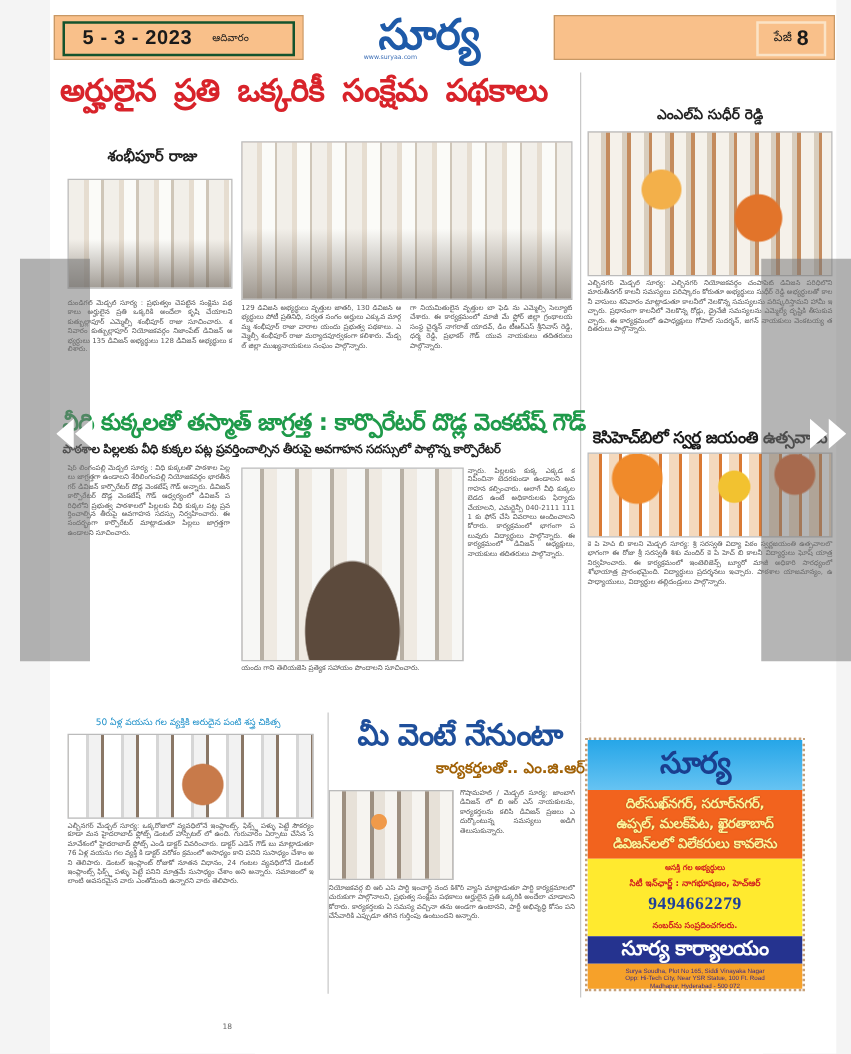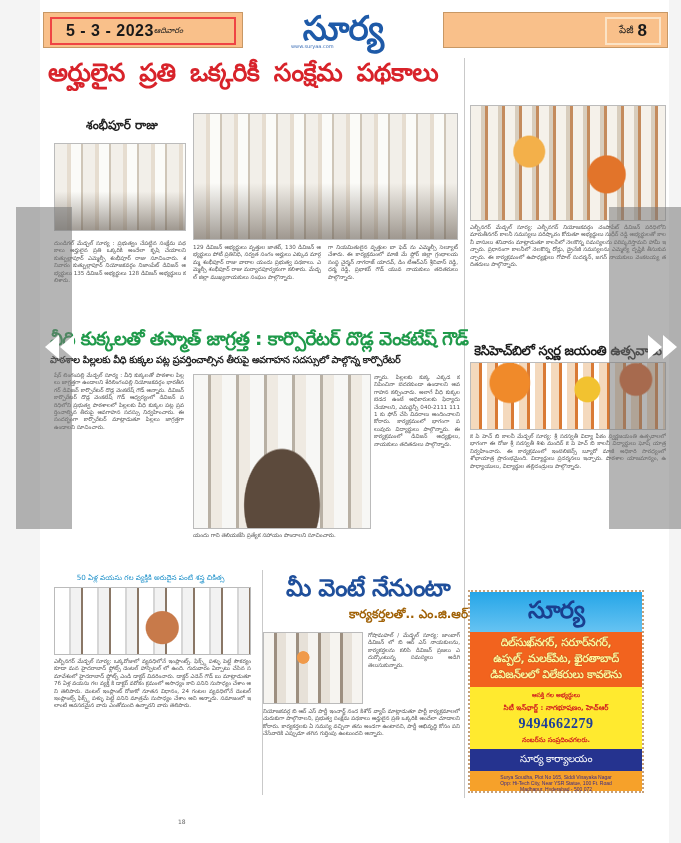--- a/index.html
+++ b/index.html
@@ -11,24 +11,24 @@
     background: #ffffff;
   }
 
   
   .masthead { position: absolute; left: 3px; top: 10px; width: 625px; height: 40px; }
   .mast-band { position: absolute; top: 2px; height: 36px; background: #f9c08a; border: 1px solid #c89865; }
   .mast-left { left: 0; width: 200px; }
   .mast-right { left: 400px; width: 225px; }
   .date-box {
     position: absolute; left: 6px; top: 4px; width: 186px; height: 28px;
-    border: 2px solid #ef4444; display: flex; align-items: center; padding-left: 14px; gap: 0;
+    border: 2px solid #14532d; display: flex; align-items: center; padding-left: 14px; gap: 16px;
   }
   .date-num { font-family: "Liberation Sans", sans-serif; font-weight: bold; font-size: 16px; color: #1a1a1a; letter-spacing: 0.5px; }
-  .date-day { font-size: 8px; color: #1a1a1a; font-style: italic; }
+  .date-day { font-size: 8px; color: #1a1a1a; }
   .page-box {
     position: absolute; right: 6px; top: 4px; width: 56px; height: 28px;
     border: 2px solid #fbe3c6; display: flex; align-items: center; justify-content: center; gap: 4px;
   }
   .page-lbl { font-size: 10px; color: #1a1a1a; }
   .page-no { font-family: "Liberation Sans", sans-serif; font-weight: bold; font-size: 17px; color: #1a1a1a; }
   .logo {
     position: absolute; left: 200px; top: -6px; width: 200px; height: 50px; background: #fff;
     display: flex; flex-direction: column; align-items: center; justify-content: center;
   }
@@ -107,21 +107,21 @@
   .ad-top { height: 40px; background: linear-gradient(180deg, #26a6e8, #66c3f2); display: flex; align-items: center; justify-content: center; }
   .ad-logo { font-size: 24px; font-weight: bold; color: #1a3f8f; font-family: "DejaVu Serif", serif; letter-spacing: -1px; }
   .ad-orange { background: #f2631e; height: 55px; padding: 4px 2px; display: flex; flex-direction: column; align-items: center; justify-content: space-around; }
   .ad-orange span { font-size: 11px; font-weight: bold; color: #fff59a; text-shadow: 0 0 1px #8a2a00; white-space: nowrap; letter-spacing: -0.4px; }
   .ad-yellow { background: #ffea2f; height: 62px; display: flex; flex-direction: column; align-items: center; justify-content: space-around; padding: 2px 0; }
   .ad-y1 { font-size: 6px; color: #d32020; font-weight: bold; }
   .ad-y2 { font-size: 7px; color: #d32020; font-weight: bold; white-space: nowrap; }
   .ad-phone { font-family: Liberation Serif, serif; font-size: 14px; font-weight: bold; color: #1e3f9a; letter-spacing: 0.5px; }
   .ad-y3 { font-size: 6.5px; color: #d32020; font-weight: bold; }
   .ad-blue { background: #25338f; height: 22px; display: flex; align-items: center; justify-content: center; }
-  .ad-blue span { font-size: 10px; color: #ffffff; font-weight: normal; letter-spacing: -0.4px; }
+  .ad-blue span { font-size: 16px; color: #ffffff; font-weight: bold; letter-spacing: -0.4px; }
   .ad-addr { background: #f6a12a; height: 24px; display: flex; flex-direction: column; align-items: center; justify-content: center; }
   .ad-addr span { font-family: "Liberation Sans", sans-serif; font-size: 5px; color: #3a2b86; line-height: 6.3px; white-space: nowrap; }
 
   
   .nav-panel { position: absolute; top: 207px; height: 322px; background: rgba(120,120,120,0.55); }
   .nav-left { left: 16px; width: 56px; }
   .nav-right { left: 609px; width: 72px; }
   .nav-arrow { position: absolute; top: 334px; width: 30px; height: 26px; display: flex; align-items: center; cursor: pointer; }
   .nav-arrow svg { width: 30px; height: 26px; }
   .nav-arrow-left { left: 45px; }
@@ -156,20 +156,21 @@
   <div class="vdiv" style="left:424px; top:578px; height:220px;"></div>
 
   <div class="hl-red">అర్హులైన ప్రతి ఒక్కరికీ సంక్షేమ పథకాలు</div>
   <div class="byline-left">శంభీపూర్ రాజు</div>
   <div class="photo ph-crowd" style="left:14px; top:143px; width:132px; height:88px;"></div>
   <div class="photo ph-crowd" style="left:153px; top:113px; width:265px; height:127px;"></div>
   <div class="body-text" style="left:14px; top:240px; width:132px; height:78px;">దుండిగల్ మేడ్చల్ సూర్య : ప్రభుత్వం చేపట్టిన సంక్షేమ పథకాలు అర్హులైన ప్రతి ఒక్కరికి అందేలా కృషి చేయాలని కుత్బుల్లాపూర్ ఎమ్మెల్సీ శంభీపూర్ రాజు సూచించారు. శనివారం కుత్బుల్లాపూర్ నియోజకవర్గం నిజాంపేట్ డివిజన్ అభ్యర్థులు 135 డివిజన్ అభ్యర్థులు 128 డివిజన్ అభ్యర్థులు కలిశారు.</div>
   <div class="body-text" style="left:153px; top:244px; width:128px; height:74px;">129 డివిజన్ అభ్యర్థులు వృత్తుల జాతర్, 130 డివిజన్ అభ్యర్థులు పోటీ ప్రతినిధి, సర్వత సంగం అర్హులు ఎక్కువ మార్గమ్మ శంభీపూర్ రాజు వారాల యందు ప్రభుత్వ పథకాలు. ఎమ్మెల్సీ శంభీపూర్ రాజు మర్యాదపూర్వకంగా కలిశారు. మేడ్చల్ జిల్లా ముఖ్యనాయకులు సంఘం పాల్గొన్నారు.</div>
   <div class="body-text" style="left:288px; top:244px; width:130px; height:74px;">గా నియమితులైన వృత్తుల బా ఫెడ్ ను ఎమ్మెల్సీ సెల్యూట్ చేశారు. ఈ కార్యక్రమంలో మాజీ మే ఫ్లోర్ జిల్లా గ్రంథాలయ సంస్థ చైర్మన్ నాగరాజ్ యాదవ్, డిం టీఆర్ఎస్ శ్రీనివాస్ రెడ్డి, ధర్మ రెడ్డి, ప్రభాకర్ గౌడ్ యువ నాయకులు తదితరులు పాల్గొన్నారు.</div>
 
+  <div class="byline-right">ఎంఎల్ఏ సుధీర్ రెడ్డి</div>
   <div class="photo ph-warm" style="left:430px; top:105px; width:196px; height:116px;"></div>
   <div class="body-text" style="left:430px; top:224px; width:196px; height:106px;">ఎల్బీనగర్ మేడ్చల్ సూర్య: ఎల్బీనగర్ నియోజకవర్గం చంపాపేట్ డివిజన్ పరిధిలోని మారుతీనగర్ కాలనీ సమస్యలు పరిష్కారం కోరుతూ అభ్యర్థులు సుధీర్ రెడ్డి అభ్యర్థులతో కాలనీ వాసులు శనివారం మాట్లాడుతూ కాలనీలో నెలకొన్న సమస్యలను పరిష్కరిస్తామని హామీ ఇచ్చారు. ప్రధానంగా కాలనీలో నెలకొన్న రోడ్లు, డ్రైనేజీ సమస్యలను ఎమ్మెల్యే దృష్టికి తీసుకువచ్చారు. ఈ కార్యక్రమంలో ఉపాధ్యక్షులు గోపాల్ సుదర్శన్, జగన్ నాయకులు వెంకటయ్య తదితరులు పాల్గొన్నారు.</div>
 
   <div class="hl-green">వీధి కుక్కలతో తస్మాత్ జాగ్రత్త : కార్పొరేటర్ దొడ్ల వెంకటేష్ గౌడ్</div>
   <div class="subhead-green">పాఠశాల పిల్లలకు వీధి కుక్కల పట్ల ప్రవర్తించాల్సిన తీరుపై అవగాహన సదస్సులో పాల్గొన్న కార్పొరేటర్</div>
   <div class="body-text" style="left:14px; top:372px; width:130px; height:190px;">షేర్ లింగంపల్లి మేడ్చల్ సూర్య : వీధి కుక్కలతో పాఠశాల పిల్లలు జాగ్రత్తగా ఉండాలని శేరిలింగంపల్లి నియోజకవర్గం భారతీనగర్ డివిజన్ కార్పొరేటర్ దొడ్ల వెంకటేష్ గౌడ్ అన్నారు. డివిజన్ కార్పొరేటర్ దొడ్ల వెంకటేష్ గౌడ్ ఆధ్వర్యంలో డివిజన్ పరిధిలోని ప్రభుత్వ పాఠశాలలో పిల్లలకు వీధి కుక్కల పట్ల ప్రవర్తించాల్సిన తీరుపై అవగాహన సదస్సు నిర్వహించారు. ఈ సందర్భంగా కార్పొరేటర్ మాట్లాడుతూ పిల్లలు జాగ్రత్తగా ఉండాలని సూచించారు.</div>
   <div class="photo ph-stage" style="left:153px; top:374px; width:178px; height:155px;"></div>
   <div class="body-text" style="left:153px; top:532px; width:178px; height:28px;">యందు గాని తెలియజేసి ప్రత్యేక సహాయం పొందాలని సూచించారు.</div>
   <div class="body-text" style="left:334px; top:374px; width:86px; height:188px;">న్నారు. పిల్లలకు కుక్క ఎక్కడ కనిపించినా బెదరకుండా ఉండాలని అవగాహన కల్పించారు. అలాగే వీధి కుక్కల బెడద ఉంటే అధికారులకు ఫిర్యాదు చేయాలని, ఎమర్జెన్సీ 040-2111 1111 కు ఫోన్ చేసి వివరాలు అందించాలని కోరారు. కార్యక్రమంలో భాగంగా పలువురు విద్యార్థులు పాల్గొన్నారు. ఈ కార్యక్రమంలో డివిజన్ అధ్యక్షులు, నాయకులు తదితరులు పాల్గొన్నారు.</div>
 

